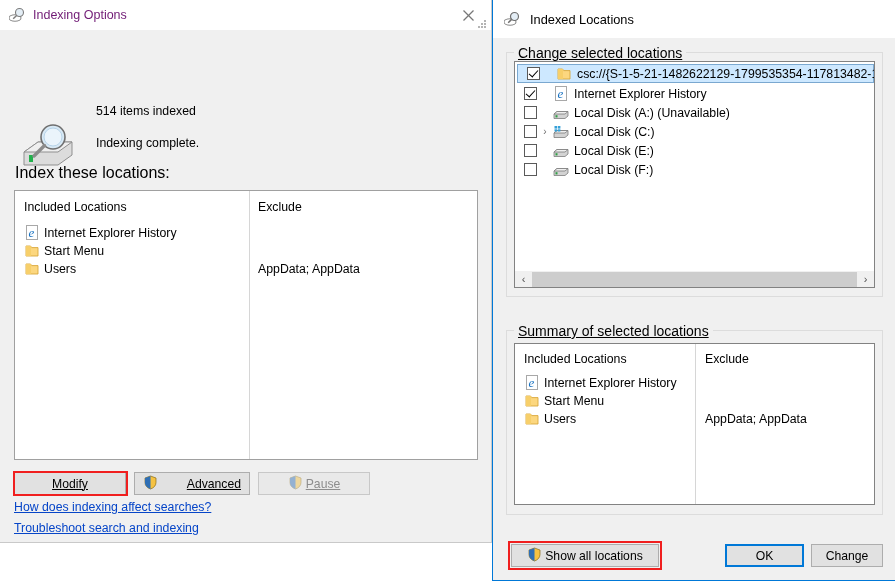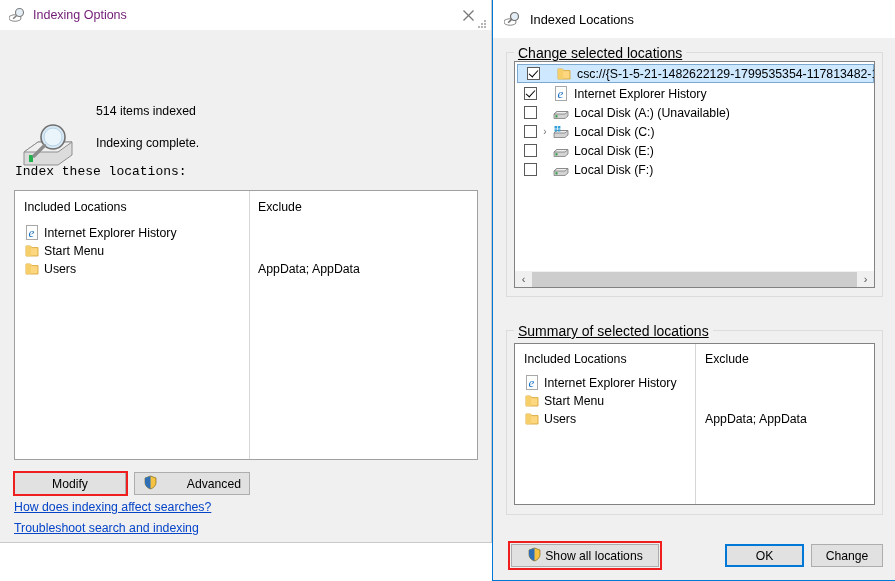--- a/index.html
+++ b/index.html
@@ -45,21 +45,21 @@
     position: absolute; left: 96px; top: 42px;
     font-size: 12.3px; color: #000;
   }
   .status-msg {
     position: absolute; left: 96px; top: 74px;
     font-size: 12.3px; color: #000;
   }
 
   .index-label {
     position: absolute; left: 15px; top: 134px;
-    font-size: 13px; color: #000; font-family: Liberation Mono, monospace;
+    font-size: 16px; color: #000;
   }
 
   .listbox {
     position: absolute; left: 14px; top: 160px;
     width: 464px; height: 270px;
     background: #ffffff; border: 1px solid #a0a0a0;
     overflow: hidden;
   }
   .listbox .col-div {
     position: absolute; left: 234px; top: 0; bottom: 0; width: 1px;
@@ -74,20 +74,21 @@
             display: flex; align-items: center; height: 18px; }
   .lb-row .ic { width: 16px; height: 16px; margin-right: 4px; flex: none; }
   .lb-exclude { position: absolute; left: 243px; font-size: 12.3px; color: #000; }
 
   .btnrow { position: absolute; left: 14px; top: 442px; display: flex; gap: 8px; }
   .btn {
     height: 23px; background: #e1e1e1; border: 1px solid #adadad;
     font-size: 12.2px; color: #000; display: flex; align-items: center;
     justify-content: center; gap: 3px; padding: 0 8px;
     font-family: "Liberation Sans", sans-serif;
+    text-decoration: underline;
   }
   .btn.disabled { color: #8d8d8d; background: #e9e9e9; border-color: #c8c8c8; }
   .btn-modify { width: 112px; }
   .btn-advanced { width: 116px; justify-content: space-between; }
   .btn-pause { width: 112px; }
 
   .redbox {
     position: absolute; border: 2px solid #f01f1f; pointer-events: none;
   }
 
@@ -288,20 +289,29 @@
         </div>
         <div class="btn btn-advanced">
           <span>
             <svg width="15" height="15" viewBox="0 0 15 15">
               <path d="M7.5 1 13 3v4.5c0 3.2-2.4 5.5-5.5 6.5C4.4 13 2 10.7 2 7.5V3z" fill="#f5c242" stroke="#8a6b14" stroke-width="0.7"></path>
               <path d="M7.5 1 2 3v4.5C2 10.7 4.4 13 7.5 14z" fill="#2f6fb5"></path>
             </svg>
           </span>
           <span>Advanced</span>
         </div>
+        <div class="btn btn-pause disabled">
+          <span>
+            <svg width="15" height="15" viewBox="0 0 15 15" opacity="0.45">
+              <path d="M7.5 1 13 3v4.5c0 3.2-2.4 5.5-5.5 6.5C4.4 13 2 10.7 2 7.5V3z" fill="#f5c242" stroke="#8a6b14" stroke-width="0.7"></path>
+              <path d="M7.5 1 2 3v4.5C2 10.7 4.4 13 7.5 14z" fill="#2f6fb5"></path>
+            </svg>
+          </span>
+          <span>Pause</span>
+        </div>
       </div>
 
       <div class="redbox" style="left:13px; top:441px; width:115px; height:25px;"></div>
 
       <a class="link l1">How does indexing affect searches?</a>
       <a class="link l2">Troubleshoot search and indexing</a>
 
       <div class="btn-close-dlg">
         <span>Close</span>
       </div>

